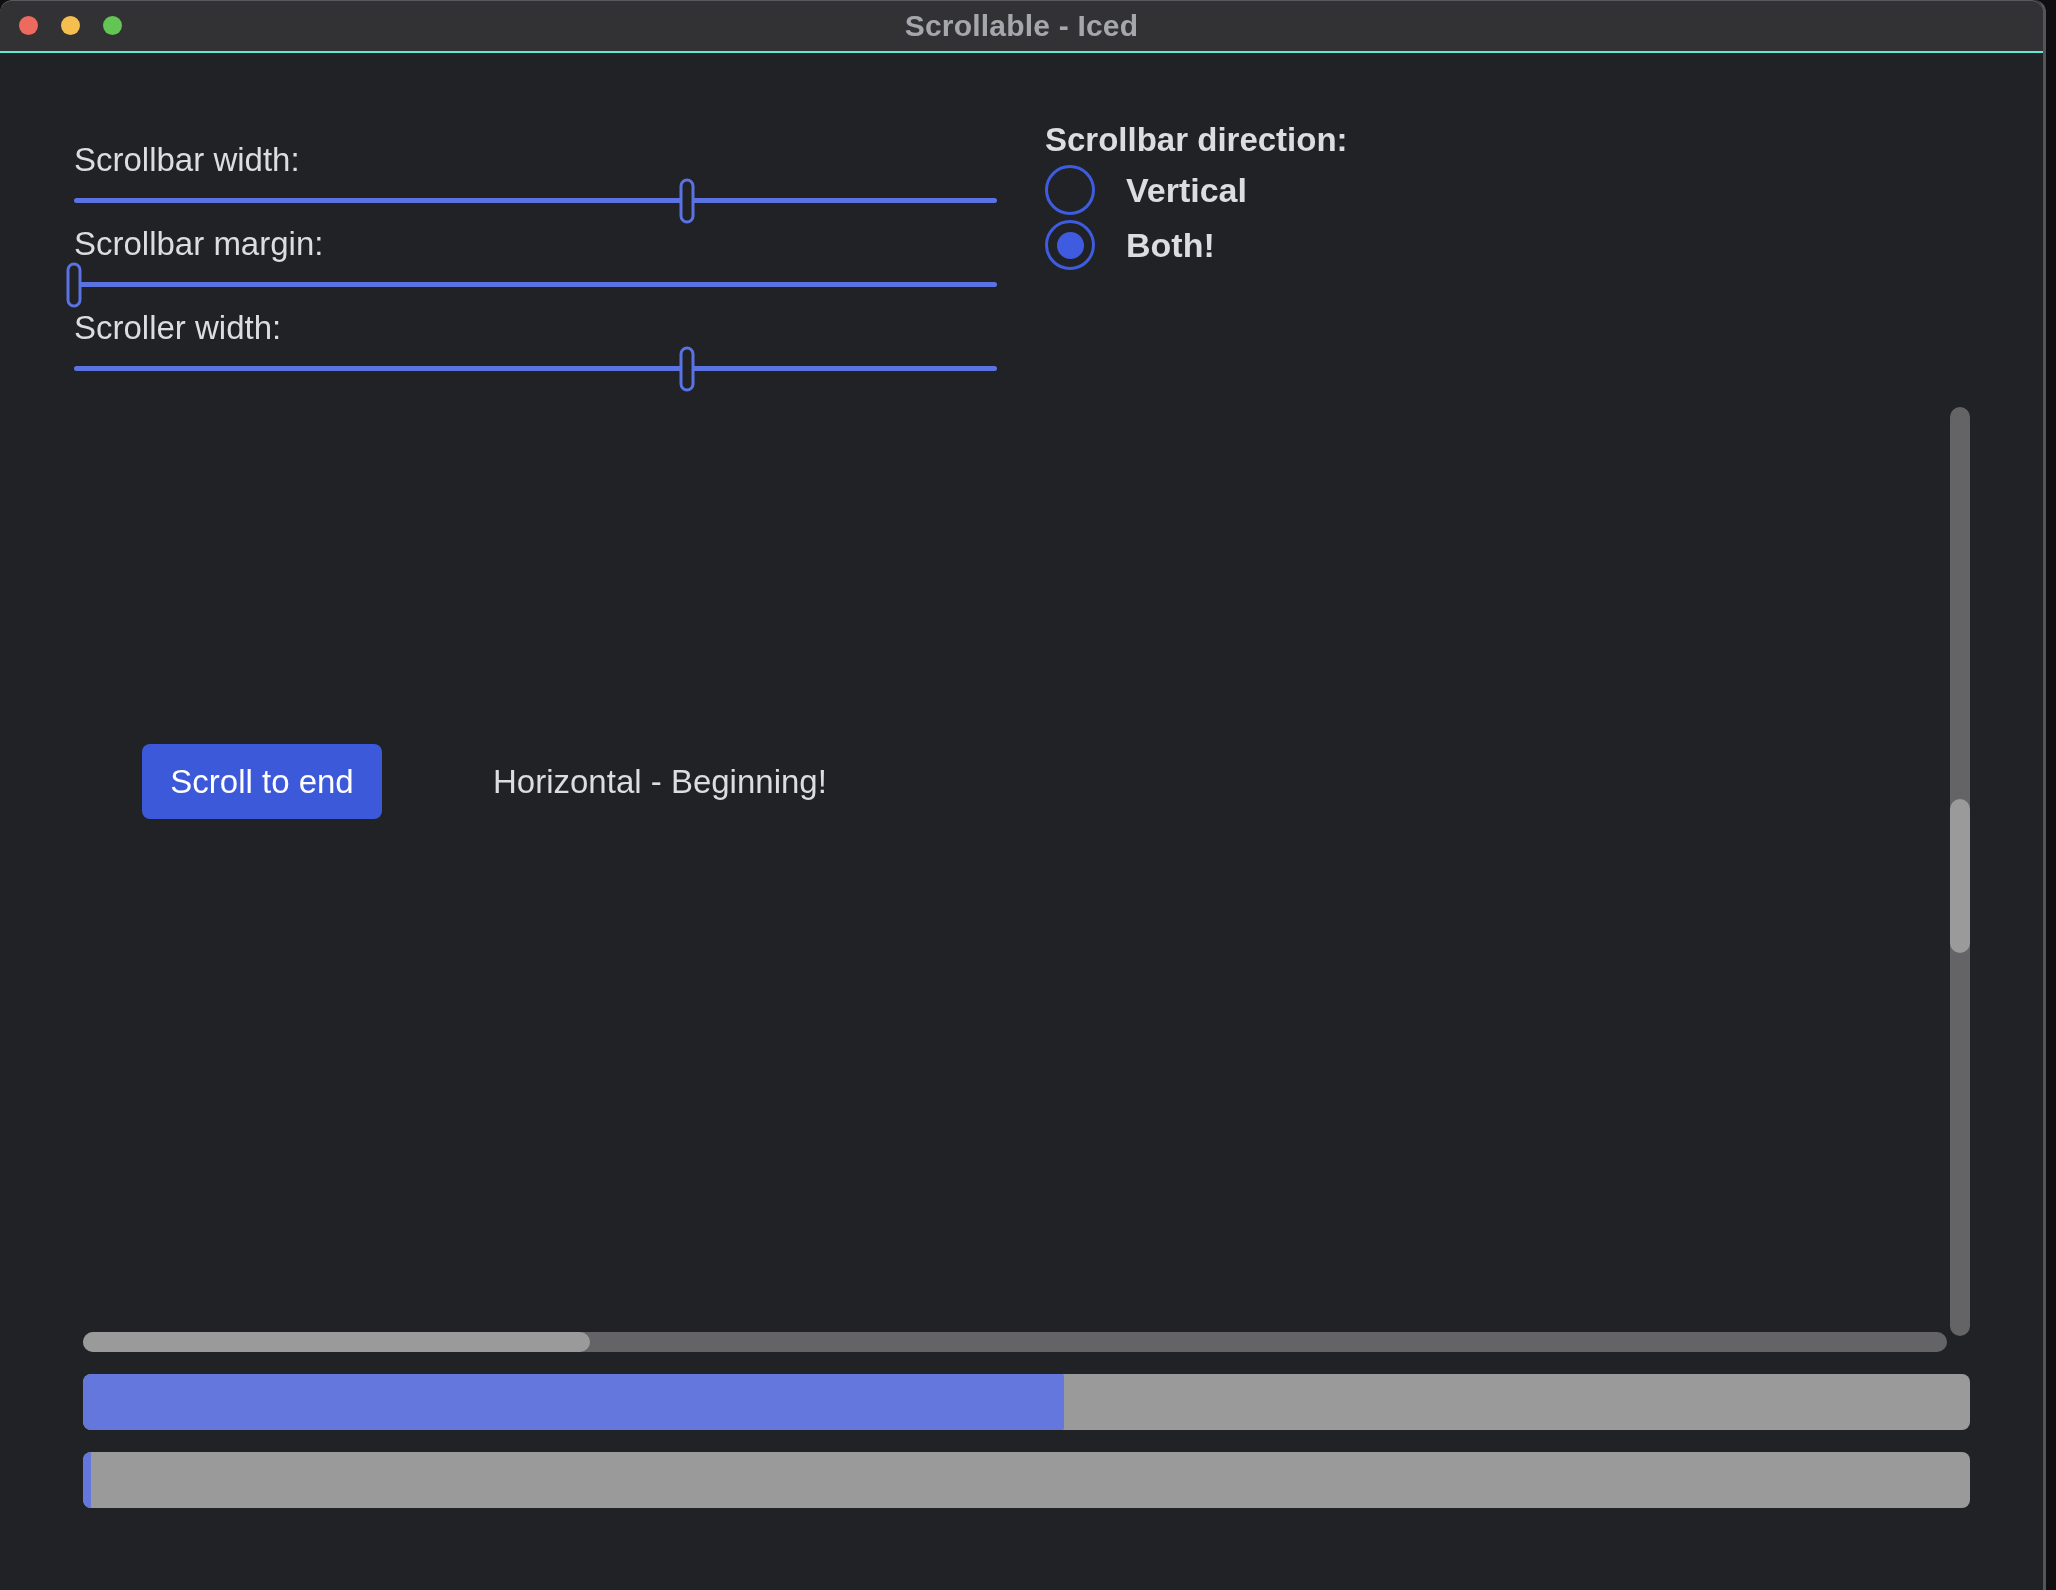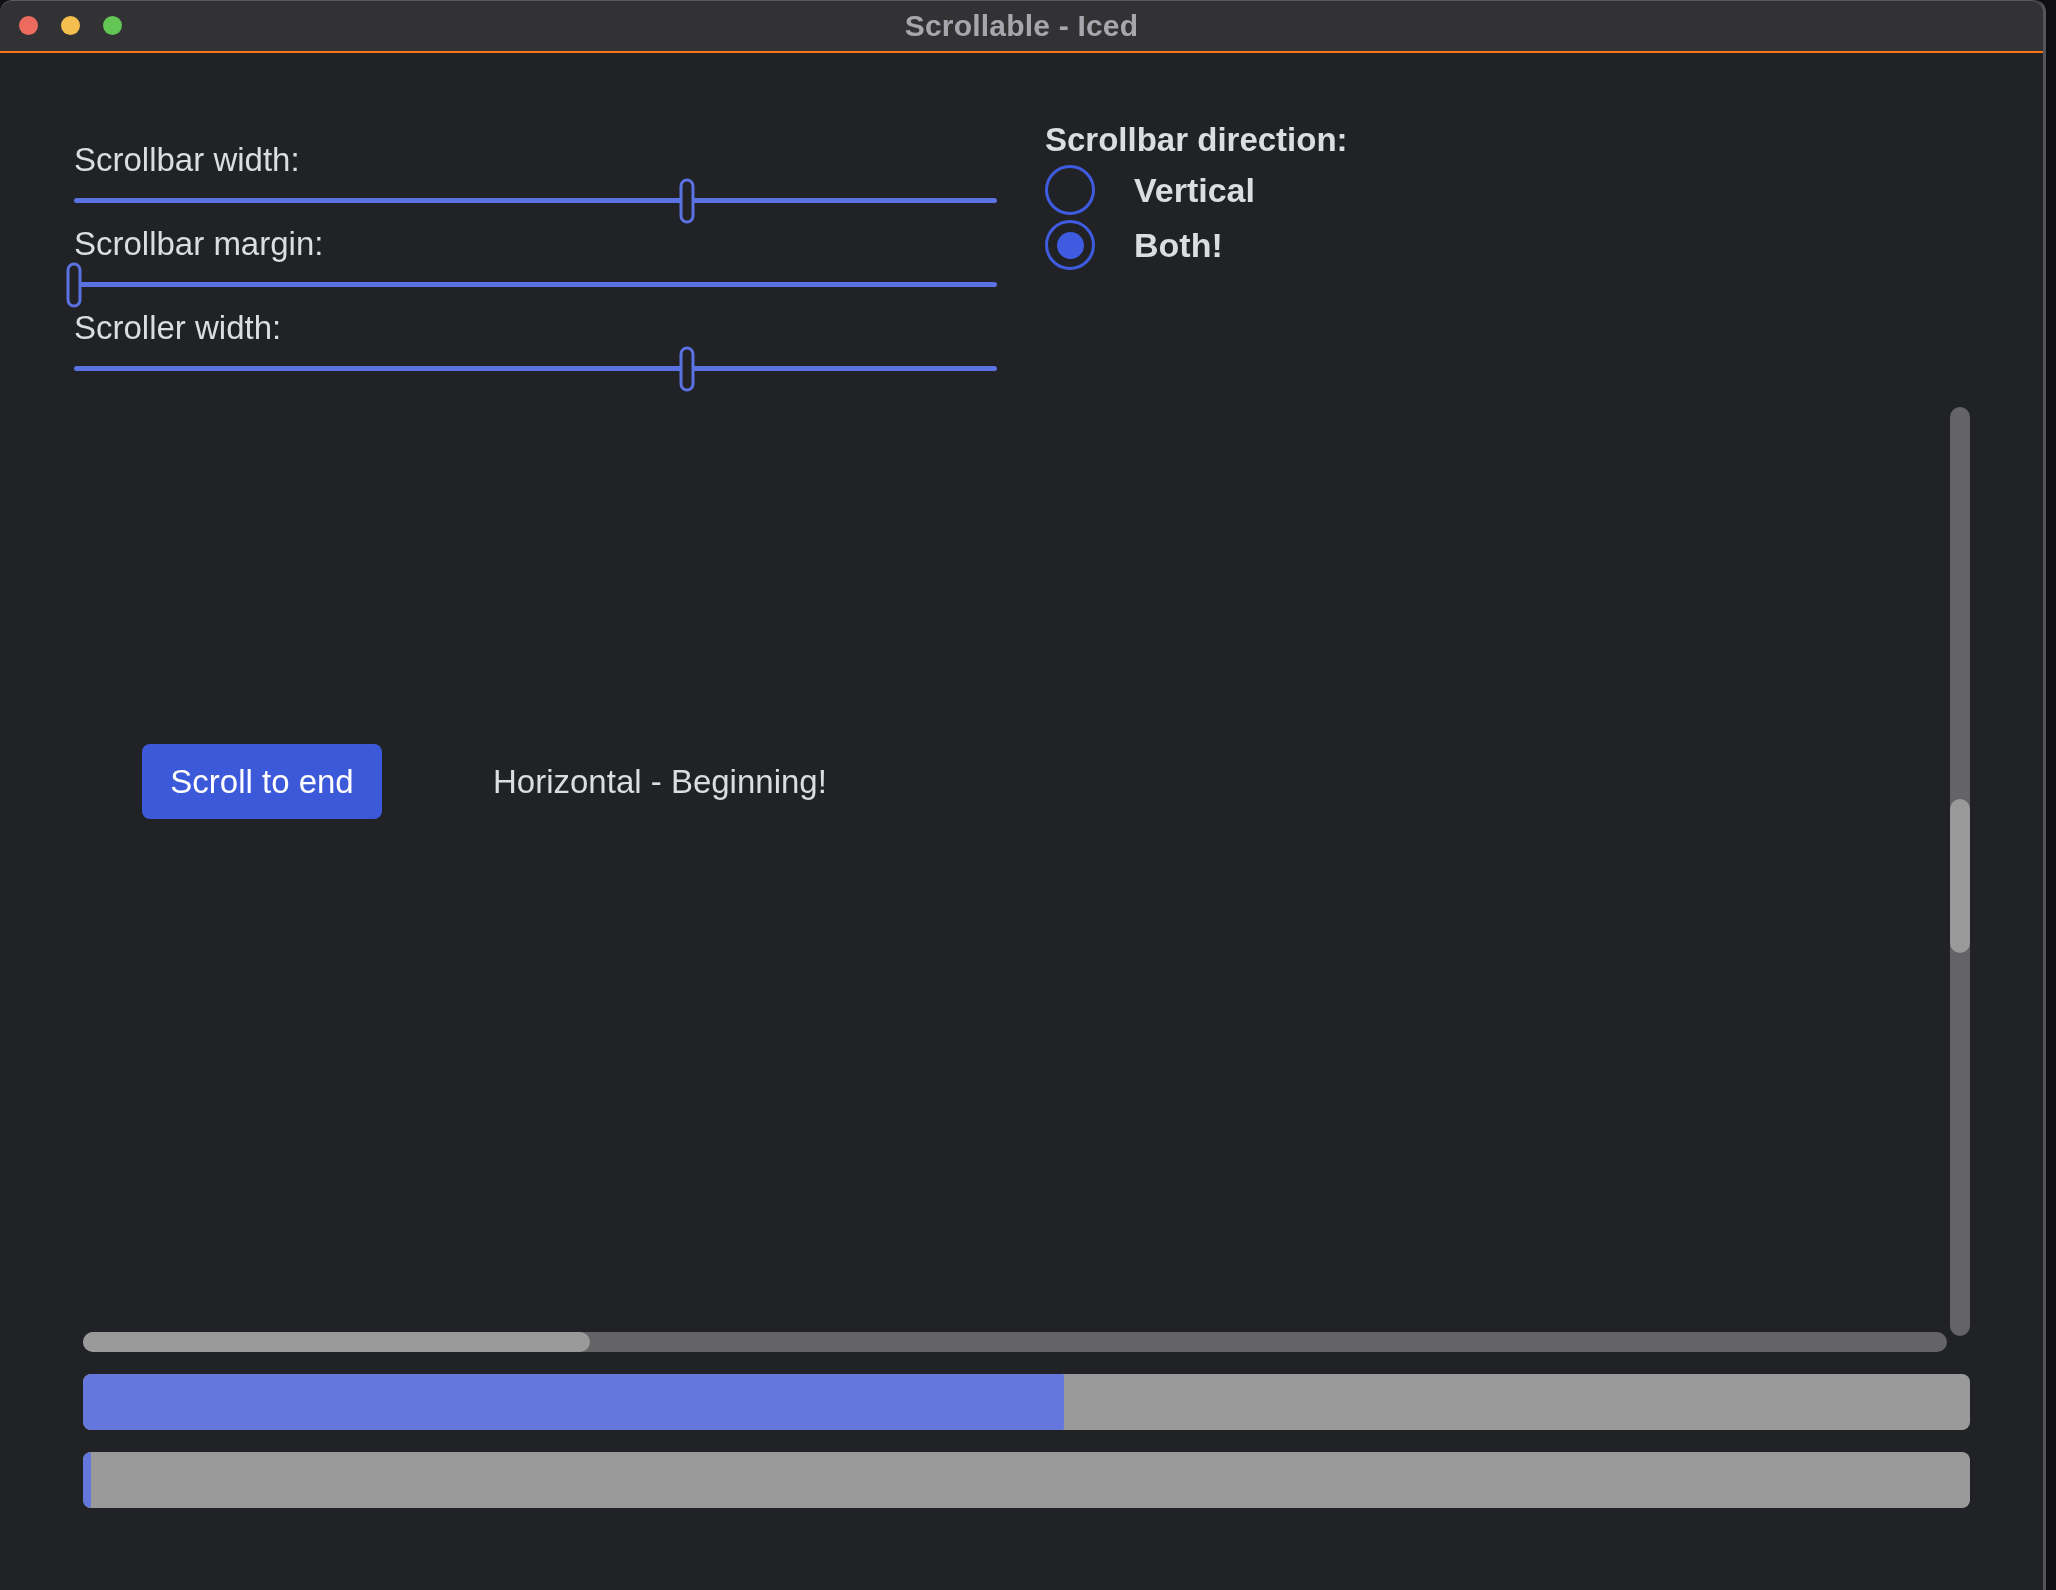--- a/index.html
+++ b/index.html
@@ -5,41 +5,41 @@
   html,body{margin:0;padding:0;background:#0f0f11;}
   *{box-sizing:border-box;}
   body{font-family:"Liberation Sans","DejaVu Sans",sans-serif;}
   #stage{position:relative;width:2056px;height:1590px;overflow:hidden;background:#0f0f11;}
 
   
   #window{position:absolute;left:0;top:0;width:2046px;height:1590px;
           background:var(--bg,#202226);border-right:3px solid #54545a;
           border-radius:12px 12px 0 0;overflow:hidden;}
   #titlebar{position:relative;height:53px;background:var(--titlebar-bg,#323235);
-            border-bottom:2px solid #f97316;box-shadow:inset 0 1px 0 #5a5a5e;
+            border-bottom:2px solid #5eead4;box-shadow:inset 0 1px 0 #5a5a5e;
             border-radius:12px 12px 0 0;}
   #traffic{position:absolute;left:19px;top:0;height:100%;display:flex;align-items:center;gap:23px;}
   .light{width:19px;height:19px;border-radius:50%;}
   #window-title{position:absolute;left:0;top:0;width:100%;height:100%;
                 display:flex;align-items:center;justify-content:center;
                 font-size:30px;font-weight:700;color:#a6a7ac;letter-spacing:.2px;}
 
   
   .slider-group{position:absolute;left:74px;width:923px;}
   .slider-label{font-size:33px;color:#dcdde0;line-height:40px;}
   .slider-rail{position:relative;margin-top:18px;height:5px;border-radius:3px;
                background:var(--slider-blue,#5b72e2);}
   .slider-handle{position:absolute;top:50%;transform:translate(-50%,-50%);
                  width:15px;height:45px;border:3px solid var(--slider-blue,#5b72e2);
                  border-radius:8px;background:var(--bg,#202226);}
 
   
   #radio-block{position:absolute;left:1045px;top:120px;font-weight:bold;}
   #radio-title{font-size:33px;color:#dcdde0;line-height:40px;}
-  .radio-row{display:flex;align-items:center;height:50px;margin-top:5px;cursor:default;gap:8px;}
+  .radio-row{display:flex;align-items:center;height:50px;margin-top:5px;cursor:default;}
   .radio-row:first-of-type{margin-top:3px;}
   .radio-circle{width:50px;height:50px;border:3px solid var(--radio-blue,#3f5ce0);
                 border-radius:50%;display:flex;align-items:center;justify-content:center;flex:none;}
   .radio-dot{width:27px;height:27px;border-radius:50%;background:var(--radio-blue,#3f5ce0);}
   .radio-label{margin-left:31px;font-size:34px;color:#dcdde0;}
 
   
   #content-row{position:absolute;left:142px;top:744px;display:flex;align-items:center;gap:111px;}
   #scroll-btn{width:240px;height:75px;border:none;border-radius:8px;
               background:var(--accent,#3c59da);color:#ffffff;font-size:33px;

